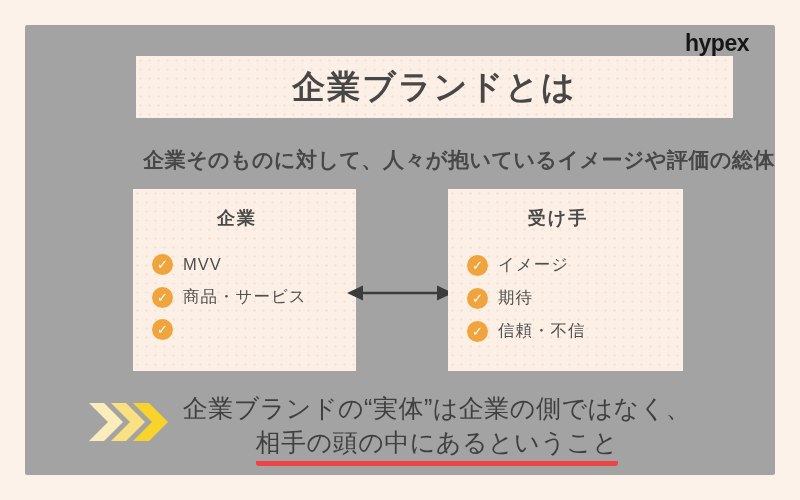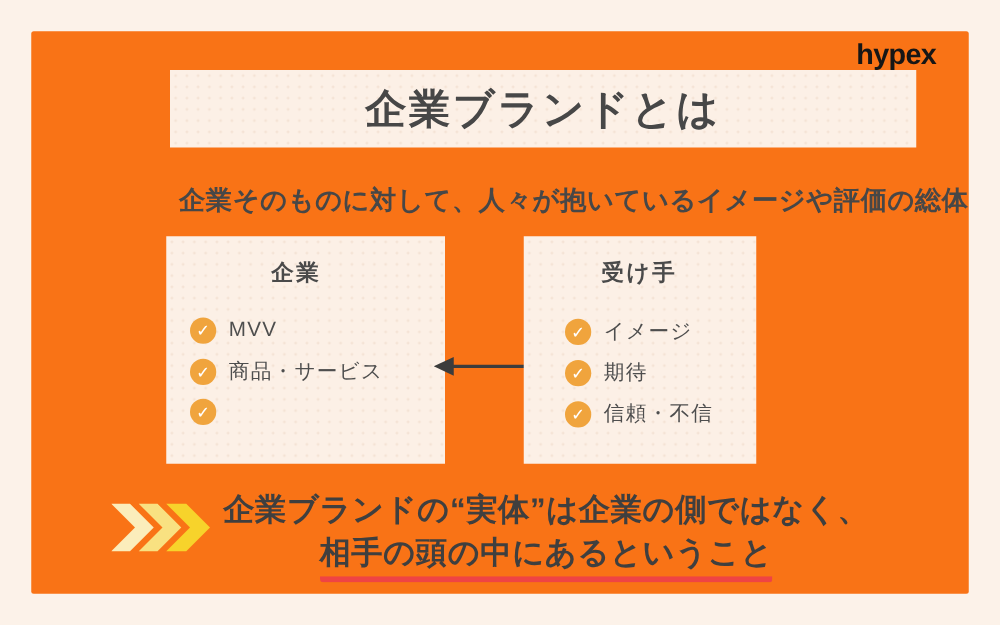--- a/index.html
+++ b/index.html
@@ -1,34 +1,34 @@
 <!DOCTYPE html>
 <html><head>
 <meta charset="utf-8">
 <style>
   html,body{margin:0;padding:0;}
   body{font-family:"Liberation Sans","DejaVu Sans",sans-serif;}
   .stage{position:relative;width:800px;height:500px;background:#fcf2e9;overflow:hidden;}
-  .card{position:absolute;left:25px;top:25px;width:750px;height:450px;background:#f97316;border-radius:2px;}
+  .card{position:absolute;left:25px;top:25px;width:750px;height:450px;background:#a3a3a3;border-radius:2px;}
   .logo{position:absolute;top:5px;right:26px;font-size:23px;font-weight:700;color:#161616;letter-spacing:-0.5px;}
   .peach{background-color:#fcf0e6;background-image:radial-gradient(rgba(214,176,146,0.20) 1px,transparent 1.3px);background-size:9px 9px;}
   .title-box{position:absolute;left:75px;top:31px;width:597px;height:62px;display:flex;align-items:center;justify-content:center;margin-left:36px;}
   .title-box h1{margin:0;font-size:33px;font-weight:700;color:#474747;letter-spacing:2px;}
   .subtitle{position:absolute;left:0;right:0;top:121px;margin:0;text-align:right;font-size:21px;font-weight:700;color:#474747;letter-spacing:0.5px;font-family:Liberation Serif, serif;}
   .panel{position:absolute;top:164px;height:182px;box-sizing:border-box;}
   .panel-left{left:108px;width:223px;}
-  .panel-right{left:394px;width:186px;padding-left:14px;}
+  .panel-right{left:423px;width:235px;}
   .panel h2{margin:17px 15px 0 0;text-align:center;font-size:18px;font-weight:700;color:#4a4a4a;letter-spacing:2px;}
   .panel ul{list-style:none;margin:24px 0 0 0;padding:0 0 0 19px;}
   .panel li{display:flex;align-items:center;margin-bottom:11px;}
   .check{flex:0 0 auto;width:21px;height:21px;margin-right:10px;border-radius:50%;background:#f0a43d;color:#ffffff;font-size:13px;font-weight:700;display:flex;align-items:center;justify-content:center;line-height:1;}
   .item-label{font-size:16.5px;color:#4e4e4e;letter-spacing:1px;white-space:nowrap;}
   .arrow-wrap{position:absolute;left:322px;top:257px;width:106px;height:22px;}
   .conclusion-chevrons{position:absolute;left:64px;top:377px;width:82px;height:40px;}
-  .conclusion-text{position:absolute;left:74px;right:0;top:366px;text-align:center;font-size:25px;font-weight:700;color:#3f3f3f;line-height:34px;letter-spacing:0.5px;}
+  .conclusion-text{position:absolute;left:74px;right:0;top:366px;text-align:center;font-size:25px;font-weight:400;color:#3f3f3f;line-height:34px;letter-spacing:0.5px;}
   .underline{display:inline-block;border-bottom:5px solid #ef4444;border-radius:3px;padding-bottom:2px;}
 </style>
 </head>
 <body>
 
 <div class="stage">
   <div class="card">
 
     <div class="logo">hypex</div>
 

